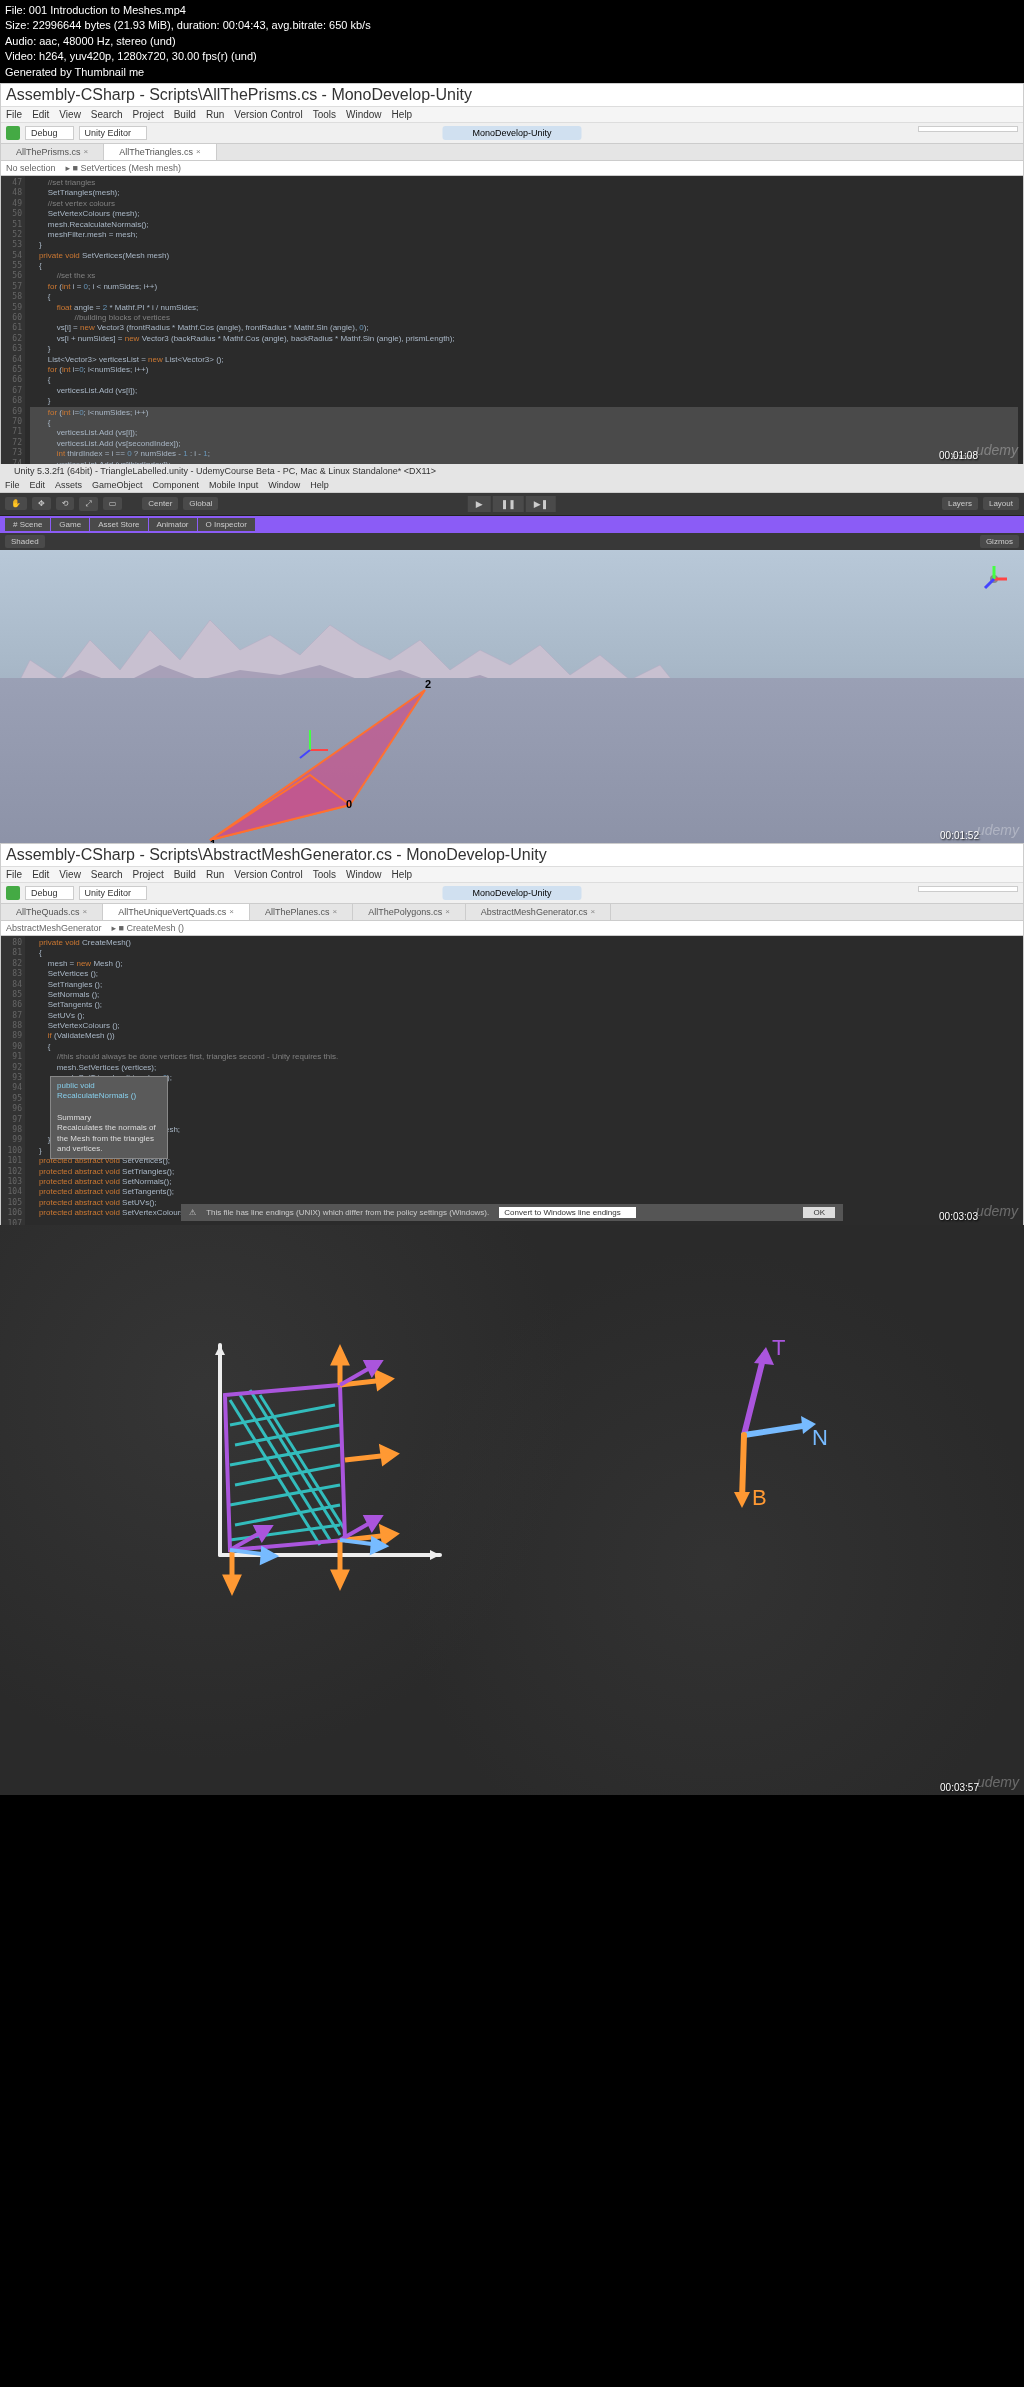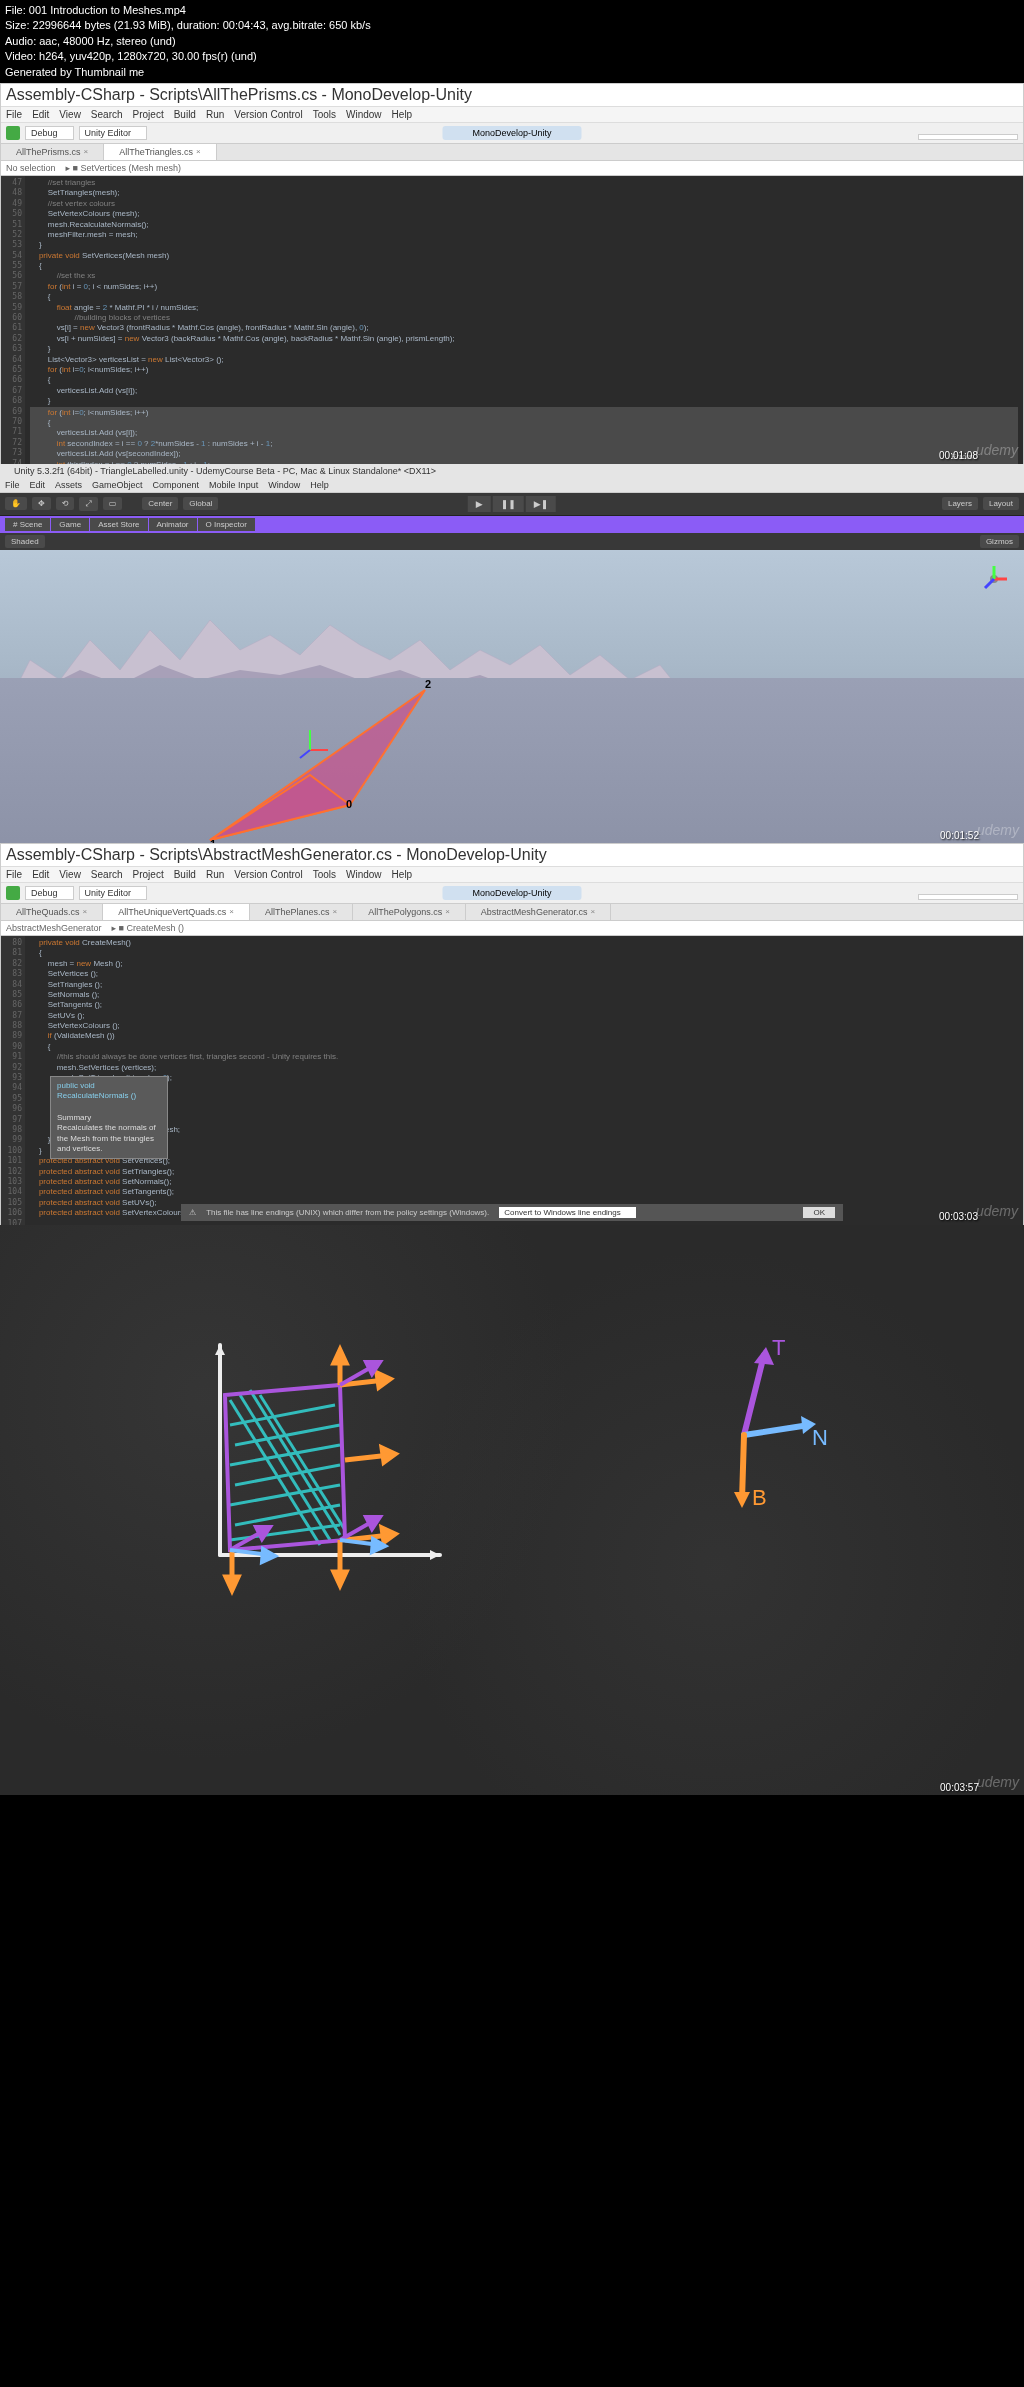--- a/index.html
+++ b/index.html
@@ -2,21 +2,21 @@
 <html><head>
 <meta charset="utf-8">
 <style>
 *{margin:0;padding:0;box-sizing:border-box;font-family:Arial,sans-serif}
 body{width:1024px;background:#000}
 .metadata{padding:3px 5px;color:#fff;font-size:11px;line-height:1.4;background:#000}
 .panel{width:100%;position:relative}
 .ide{background:#efefef;height:381px;border:1px solid #ccc}
 .ide-title{background:#fff;padding:2px 5px;font-size:16px;color:#333;border-bottom:1px solid #ddd}
 .ide-menu{background:#f5f5f5;padding:2px 5px;font-size:10px;color:#333;display:flex;gap:10px;border-bottom:1px solid #ddd}
-.ide-toolbar{background:#f0f0f0;padding:3px 5px;display:flex;align-items:flex-end;gap:10px;border-bottom:1px solid #ccc;position:relative}
+.ide-toolbar{background:#f0f0f0;padding:3px 5px;display:flex;align-items:flex-start;gap:10px;border-bottom:1px solid #ccc;position:relative}
 .toolbar-left{display:flex;gap:5px;align-items:center}
 .play-btn{width:14px;height:14px;background:#4a4;border-radius:2px}
 .dropdown{background:#fff;border:1px solid #ccc;padding:1px 15px 1px 5px;font-size:9px;color:#333}
 .toolbar-center{position:absolute;left:50%;transform:translateX(-50%);background:#d0e0f0;padding:2px 30px;font-size:9px;border-radius:3px}
 .toolbar-right{position:absolute;right:5px;background:#fff;border:1px solid #ccc;padding:2px 10px;font-size:9px;color:#999;width:100px}
 .tabs{display:flex;background:#e5e5e5;border-bottom:1px solid #ccc}
 .tab{padding:3px 15px;font-size:9px;background:#e5e5e5;border-right:1px solid #ccc;color:#555;display:flex;align-items:center;gap:3px}
 .tab.active{background:#fff}
 .tab-close{color:#888;font-size:8px}
 .code-area{display:flex;height:320px;background:#2b2b2b}
@@ -134,21 +134,20 @@
 <div class="code-line">        <span class="typ">List</span>&lt;<span class="typ">Vector3</span>&gt; verticesList = <span class="kw">new</span> <span class="typ">List</span>&lt;<span class="typ">Vector3</span>&gt; ();</div>
 <div class="code-line">        <span class="kw">for</span> (<span class="kw">int</span> i=<span class="num">0</span>; i&lt;numSides; i++)</div>
 <div class="code-line">        {</div>
 <div class="code-line">            verticesList.Add (vs[i]);</div>
 <div class="code-line">        }</div>
 <div class="code-line"></div>
 <div class="highlight-block">
 <div class="code-line">        <span class="kw">for</span> (<span class="kw">int</span> i=<span class="num">0</span>; i&lt;numSides; i++)</div>
 <div class="code-line">        {</div>
 <div class="code-line">            verticesList.Add (vs[i]);</div>
-<div class="code-line">            <span class="kw">int</span> secondIndex = i == <span class="num">0</span> ? <span class="num">2</span>*numSides - <span class="num">1</span> : numSides + i - <span class="num">1</span>;</div>
 <div class="code-line">            verticesList.Add (vs[secondIndex]);</div>
 <div class="code-line">            <span class="kw">int</span> thirdIndex = i == <span class="num">0</span> ? numSides - <span class="num">1</span> : i - <span class="num">1</span>;</div>
 <div class="code-line">            verticesList.Add (vs[thirdIndex]);</div>
 <div class="code-line">            verticesList.Add (vs[numSides + i]);</div>
 <div class="code-line">        }</div>
 </div>
 <div class="code-line"></div>
 
 <div class="code-line"></div>
 

